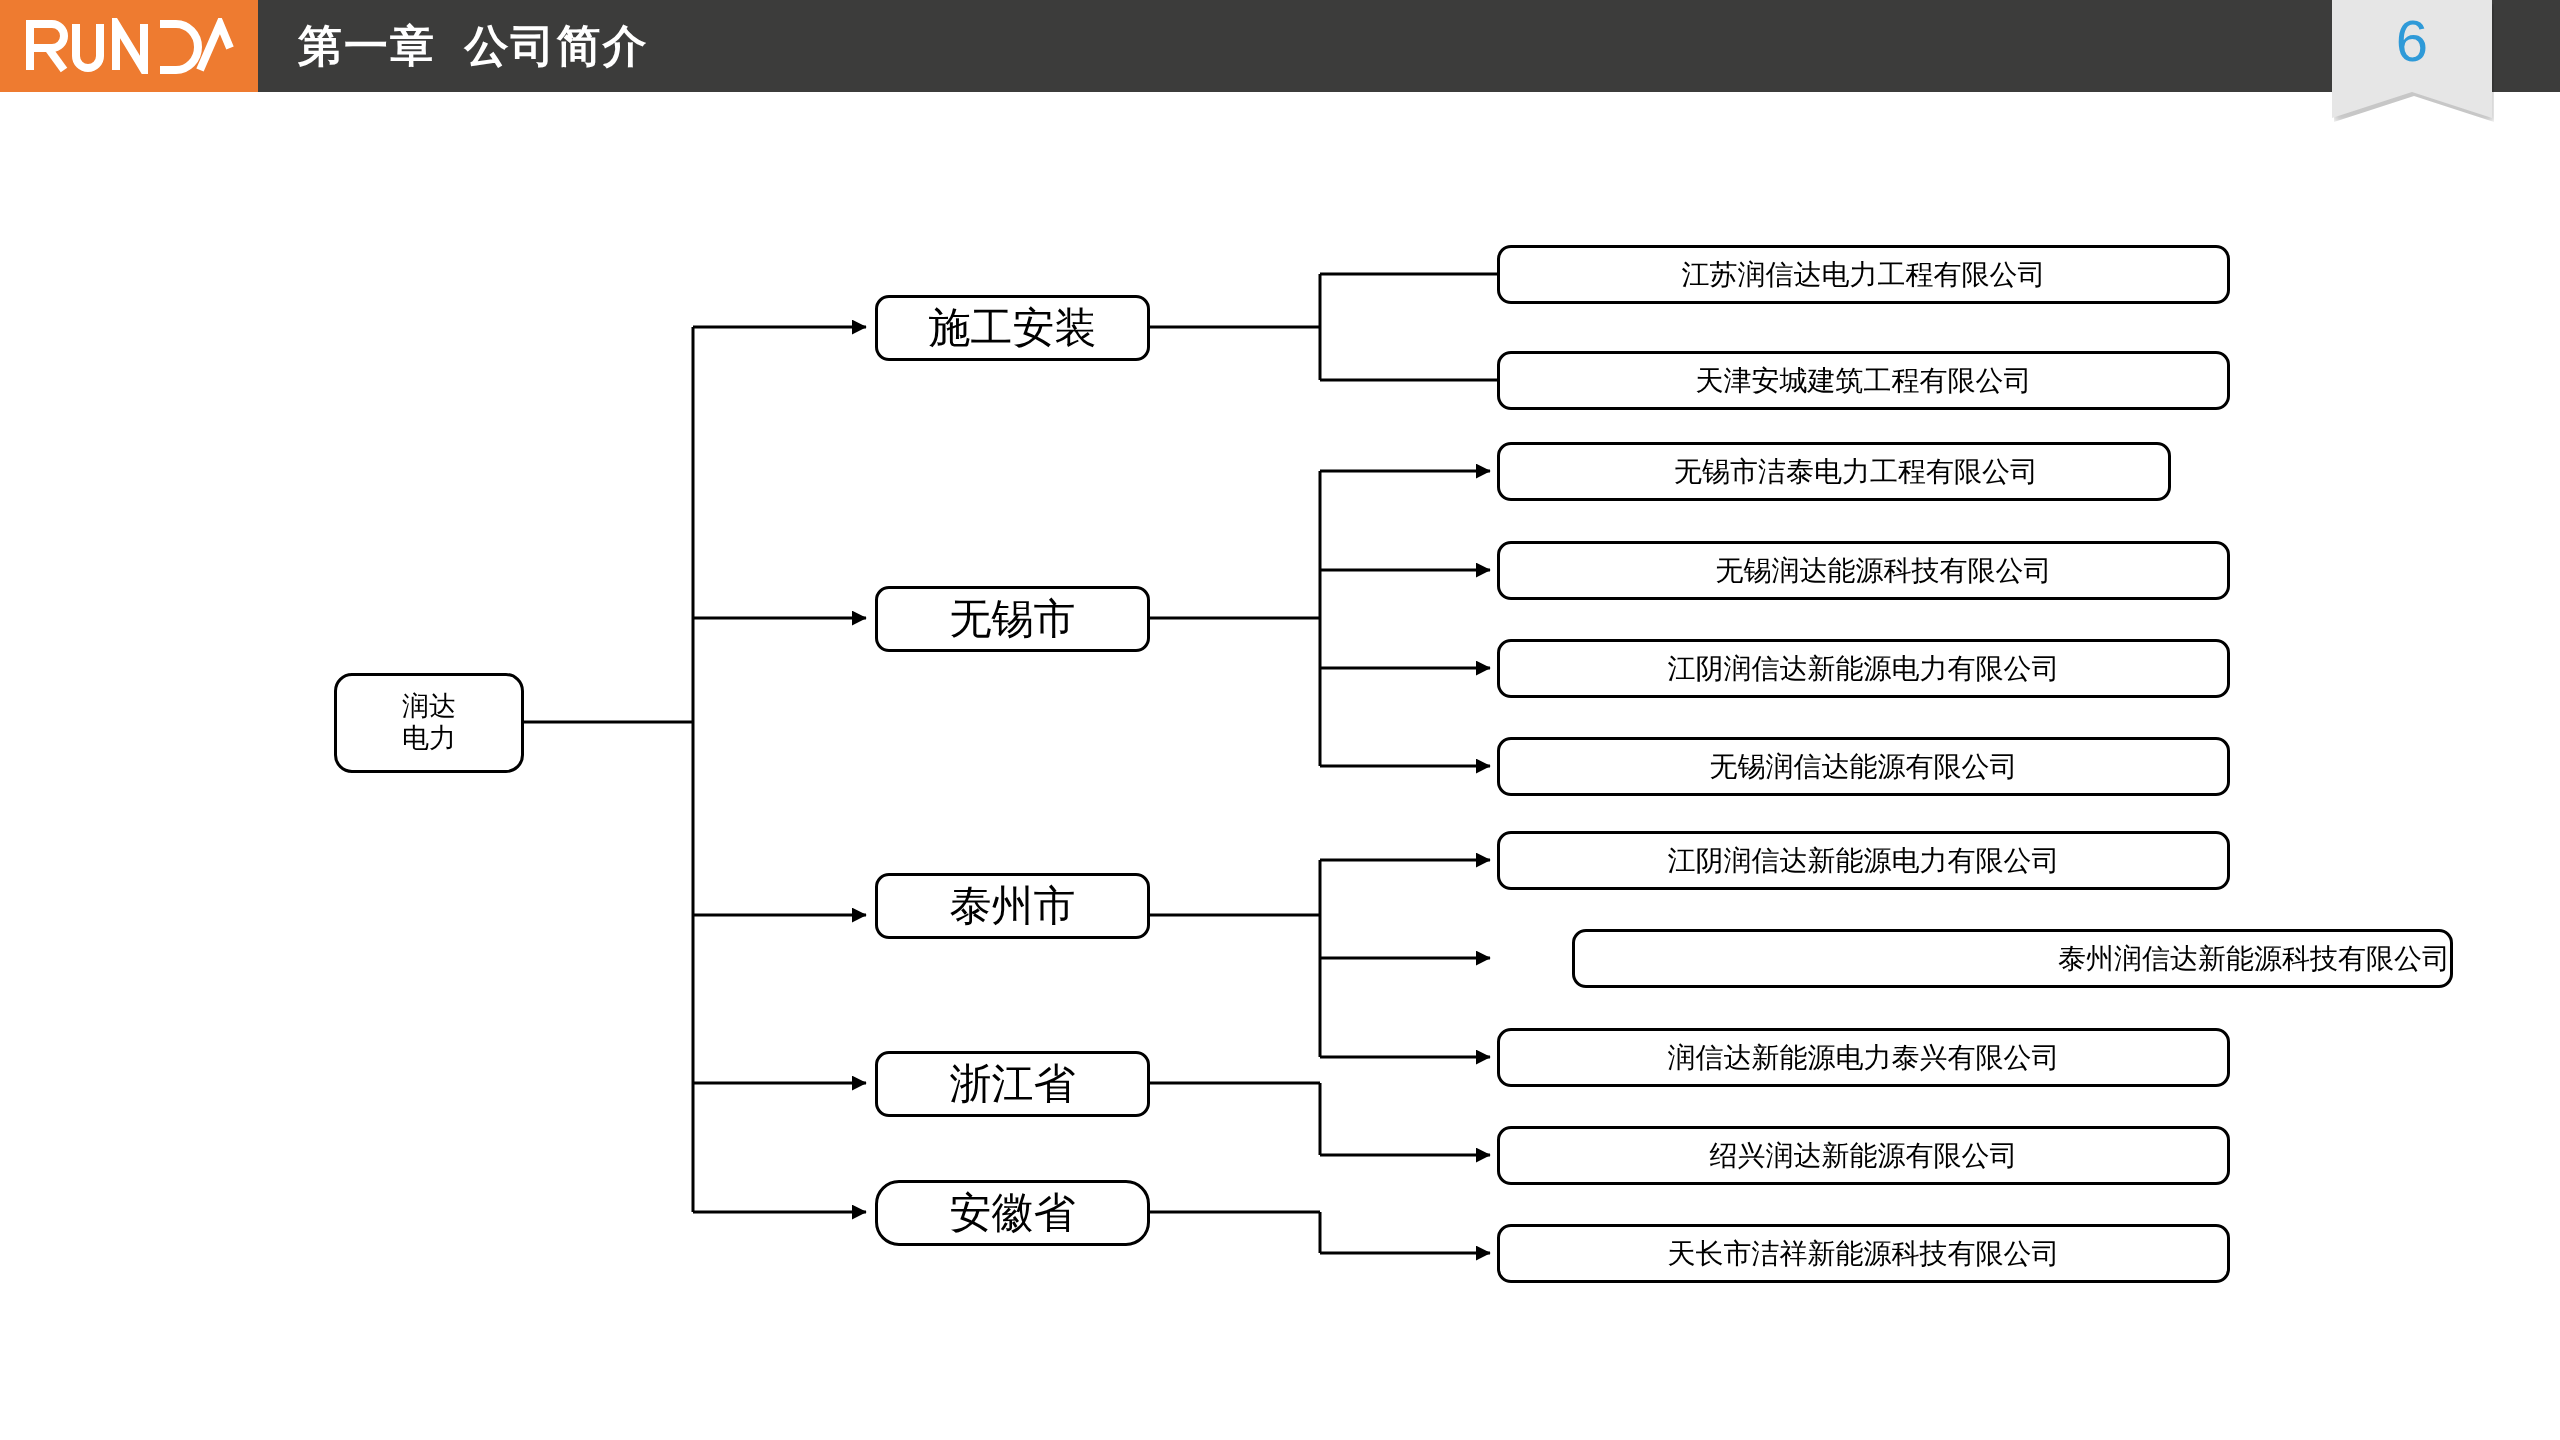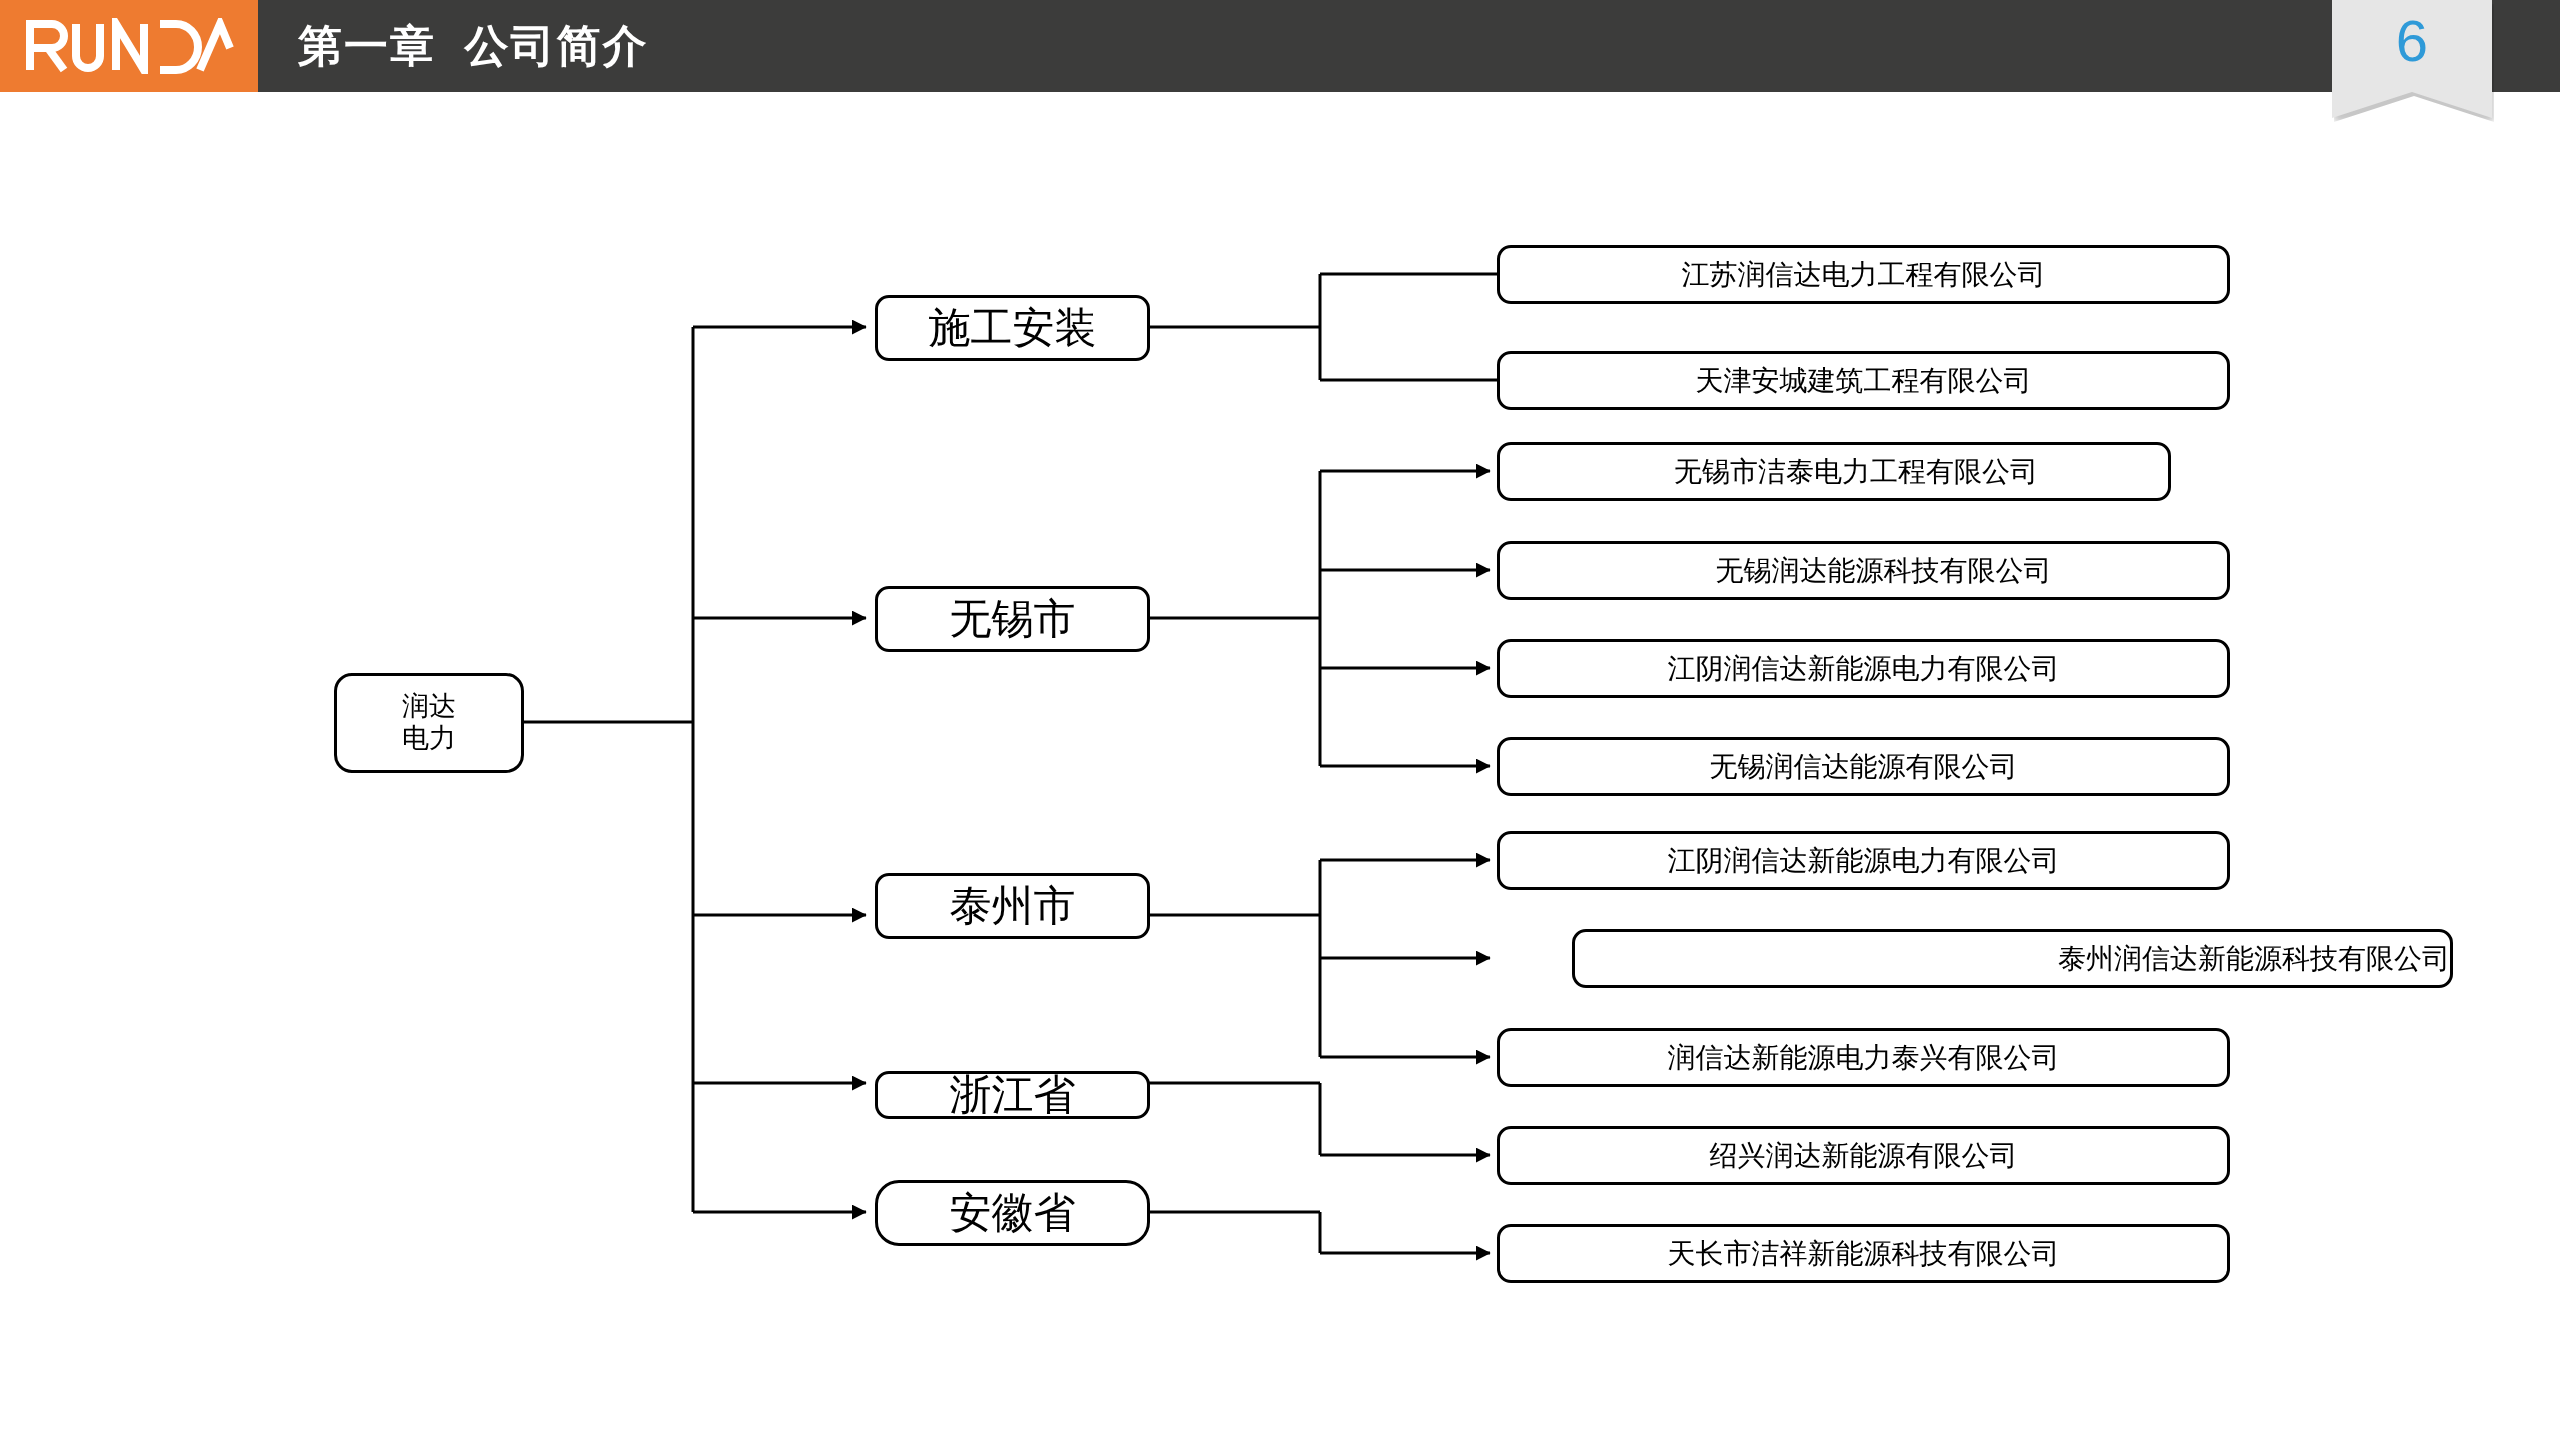--- a/index.html
+++ b/index.html
@@ -214,21 +214,21 @@
 
   <div class="node level2" style="left:875px; top:295px; width:275px; height:66px;">
     <span>施工安装</span>
   </div>
   <div class="node level2" style="left:875px; top:586px; width:275px; height:66px;">
     <span>无锡市</span>
   </div>
   <div class="node level2" style="left:875px; top:873px; width:275px; height:66px;justify-content:center;">
     <span>泰州市</span>
   </div>
-  <div class="node level2" style="left:875px; top:1051px; width:275px; height:48px;margin-top:20px;">
+  <div class="node level2" style="left:875px; top:1051px; width:275px; height:66px;">
     <span>浙江省</span>
   </div>
   <div class="node level2" style="left:875px; top:1180px; width:275px; height:66px;border-radius:24px;">
     <span>安徽省</span>
   </div>
 
   <div class="node leaf" style="left:1497px; top:245px; width:733px; height:59px;">
     <span>江苏润信达电力工程有限公司</span>
   </div>
   <div class="node leaf" style="left:1497px; top:351px; width:733px; height:59px;">

